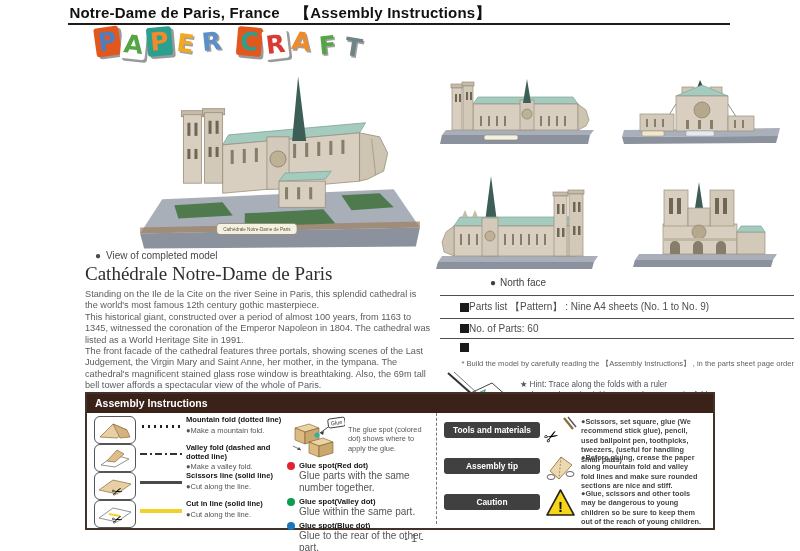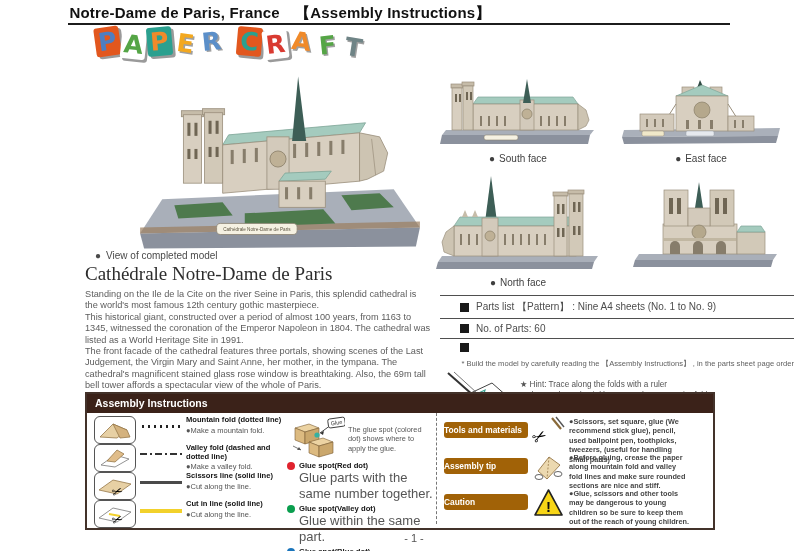--- a/index.html
+++ b/index.html
@@ -29,21 +29,21 @@
   #view-west{left:625px;top:180px;width:168px;}
 
   
   .desc{position:absolute;left:85px;top:263px;width:346px;}
   .desc-h{font-family:"Liberation Serif",serif;font-size:19px;font-weight:normal;color:#2d2d2d;margin:0 0 4px 0;}
   .desc p{margin:0;font-size:9.2px;line-height:1.24;color:#5c5c5c;}
   .disclaimer{font-size:7.6px;color:#6b6b6b;margin-top:3px;}
 
   
   .parts{position:absolute;left:440px;top:295px;width:354px;}
-  .parts-row{border-top:1.3px solid #4f4f4f;padding:4px 0;font-size:10px;color:#4d4d4d;display:flex;align-items:center;gap:7px;}
+  .parts-row{border-top:1.3px solid #4f4f4f;padding:4px 0;font-size:10px;color:#4d4d4d;display:flex;align-items:center;}
   .parts-row:last-of-type{border-bottom:1.3px solid #4f4f4f;}
   .sq{width:9px;height:9px;background:#1a1a1a;display:inline-block;margin-left:20px;flex:none;}
   .parts-note{font-size:7.6px;color:#5f5f5f;margin-top:3px;text-align:right;}
   .hint-row{display:flex;gap:8px;align-items:flex-start;margin-top:2px;}
   .hint-art{flex:none;}
   .hint-text{font-size:8.2px;color:#555;line-height:1.35;margin-top:8px;}
 
   
   .panel{position:absolute;left:85px;top:392px;width:630px;height:138px;border:2px solid #43322a;box-sizing:border-box;background:#fff;}
   .panel-header{background:#3b2219;color:#fff;font-weight:bold;font-size:10.5px;padding:3px 0 0 8px;height:19px;box-sizing:border-box;}
@@ -59,25 +59,25 @@
   .fold-text{width:108px;}
   .fold-label{font-size:7.6px;font-weight:bold;color:#141414;line-height:1.15;}
   .fold-desc{font-size:7.5px;color:#555;margin-top:1px;}
 
   .glue-col{position:absolute;left:200px;top:3px;width:146px;}
   .glue-head{display:flex;gap:3px;}
   .glue-intro{font-size:7.4px;color:#555;margin-top:9px;line-height:1.25;width:84px;}
   .spot{margin-top:3px;}
   .spot-label{display:flex;align-items:center;gap:4px;font-size:7.7px;font-weight:bold;color:#141414;}
   .spot-dot{width:8px;height:8px;border-radius:50%;flex:none;}
-  .spot-desc{font-size:13px;color:#555;margin-left:12px;line-height:1.2;}
+  .spot-desc{font-size:10px;color:#555;margin-left:12px;line-height:1.2;}
 
   .tools-col{position:absolute;left:349px;top:0;width:272px;height:111px;border-left:1.4px dashed #777;}
   .tool-row{position:absolute;left:7px;display:flex;align-items:flex-start;gap:4px;}
-  .tool-btn{width:84px;flex:none;background:#a16207;color:#fff;font-weight:bold;font-size:8.4px;text-align:left;padding:3px 0;border-radius:3px;margin-top:7px;}
+  .tool-btn{width:96px;flex:none;background:#404040;color:#fff;font-weight:bold;font-size:8.4px;text-align:center;padding:3px 0;border-radius:3px;margin-top:7px;}
   .tool-icon{width:33px;height:33px;flex:none;display:flex;align-items:center;justify-content:center;}
   .tool-text{font-size:7.3px;color:#464646;line-height:1.3;width:122px;margin-top:2px;font-weight:bold;}
 
   .page-num{position:absolute;left:0;right:0;top:532px;text-align:center;font-size:11px;color:#555;}
 </style>
 </head>
 <body>
 
 <div class="page">
 
@@ -184,21 +184,20 @@
       <rect x="34" y="6" width="12" height="4" fill="#c6bca9" stroke="#9a8f7c" stroke-width="0.7"></rect>
       <rect x="35" y="10" width="10" height="44" fill="#d2c9b8" stroke="#9a8f7c" stroke-width="0.7"></rect>
       <g fill="#6f6654">
           <rect x="27" y="18" width="2" height="8"></rect>
           <rect x="31" y="18" width="2" height="8"></rect>
           <rect x="38" y="16" width="2" height="8"></rect>
           <rect x="42" y="16" width="2" height="8"></rect>
         </g>
       <rect x="56" y="59" width="34" height="5" rx="2" fill="#f5f1e2" stroke="#8b8372" stroke-width="0.6"></rect>
     </svg>
-    <div class="view-label"><span class="b">●</span><span>South face</span></div>
   </div>
 
   <div class="view" id="view-east">
     <svg width="178" height="68" viewBox="0 0 178 68">
       <polygon points="12,50 168,48 166,56 10,57" fill="#aab0ba"></polygon>
       <polygon points="10,57 166,56 164,63 12,64" fill="#8b919d"></polygon>
       <polygon points="88,0 84,11 93,11" fill="#2f4a44"></polygon>
       <rect x="70" y="7" width="12" height="12" fill="#cfc6b6" stroke="#9a8f7c" stroke-width="0.7"></rect>
       <rect x="98" y="7" width="12" height="12" fill="#cfc6b6" stroke="#9a8f7c" stroke-width="0.7"></rect>
       <polygon points="64,16 116,16 90,5" fill="#a4cbbe" stroke="#7fa598" stroke-width="0.7"></polygon>
@@ -214,21 +213,20 @@
           <rect x="50" y="39" width="2" height="8"></rect>
           <rect x="122" y="40" width="2" height="8"></rect>
           <rect x="130" y="40" width="2" height="8"></rect>
           <rect x="74" y="40" width="3" height="9"></rect>
           <rect x="86" y="40" width="3" height="9"></rect>
           <rect x="98" y="40" width="3" height="9"></rect>
         </g>
       <rect x="30" y="51" width="22" height="5" rx="1.5" fill="#f0e8c9" stroke="#9a8f7c" stroke-width="0.5"></rect>
       <rect x="74" y="51" width="28" height="5" rx="1.5" fill="#e6e9ee" stroke="#9aa0ab" stroke-width="0.5"></rect>
     </svg>
-    <div class="view-label"><span class="b">●</span><span>East face</span></div>
   </div>
 
   <div class="view" id="view-north">
     <svg width="180" height="104" viewBox="0 0 180 104">
       <polygon points="14,88 170,88 166,94 10,94" fill="#a9afb9"></polygon>
       <polygon points="10,94 166,94 164,101 8,101" fill="#8b919d"></polygon>
       <polygon points="63,8 57,54 69,54" fill="#3d5e56"></polygon>
       <polygon points="26,58 148,58 142,49 32,49" fill="#a4cbbe" stroke="#7fa598" stroke-width="0.7"></polygon>
       <rect x="26" y="58" width="122" height="30" fill="#d8cfc0" stroke="#9a8f7c" stroke-width="0.7"></rect>
       <polygon points="26,58 18,64 14,74 16,84 26,88" fill="#cdc4b2" stroke="#9a8f7c" stroke-width="0.7"></polygon>

